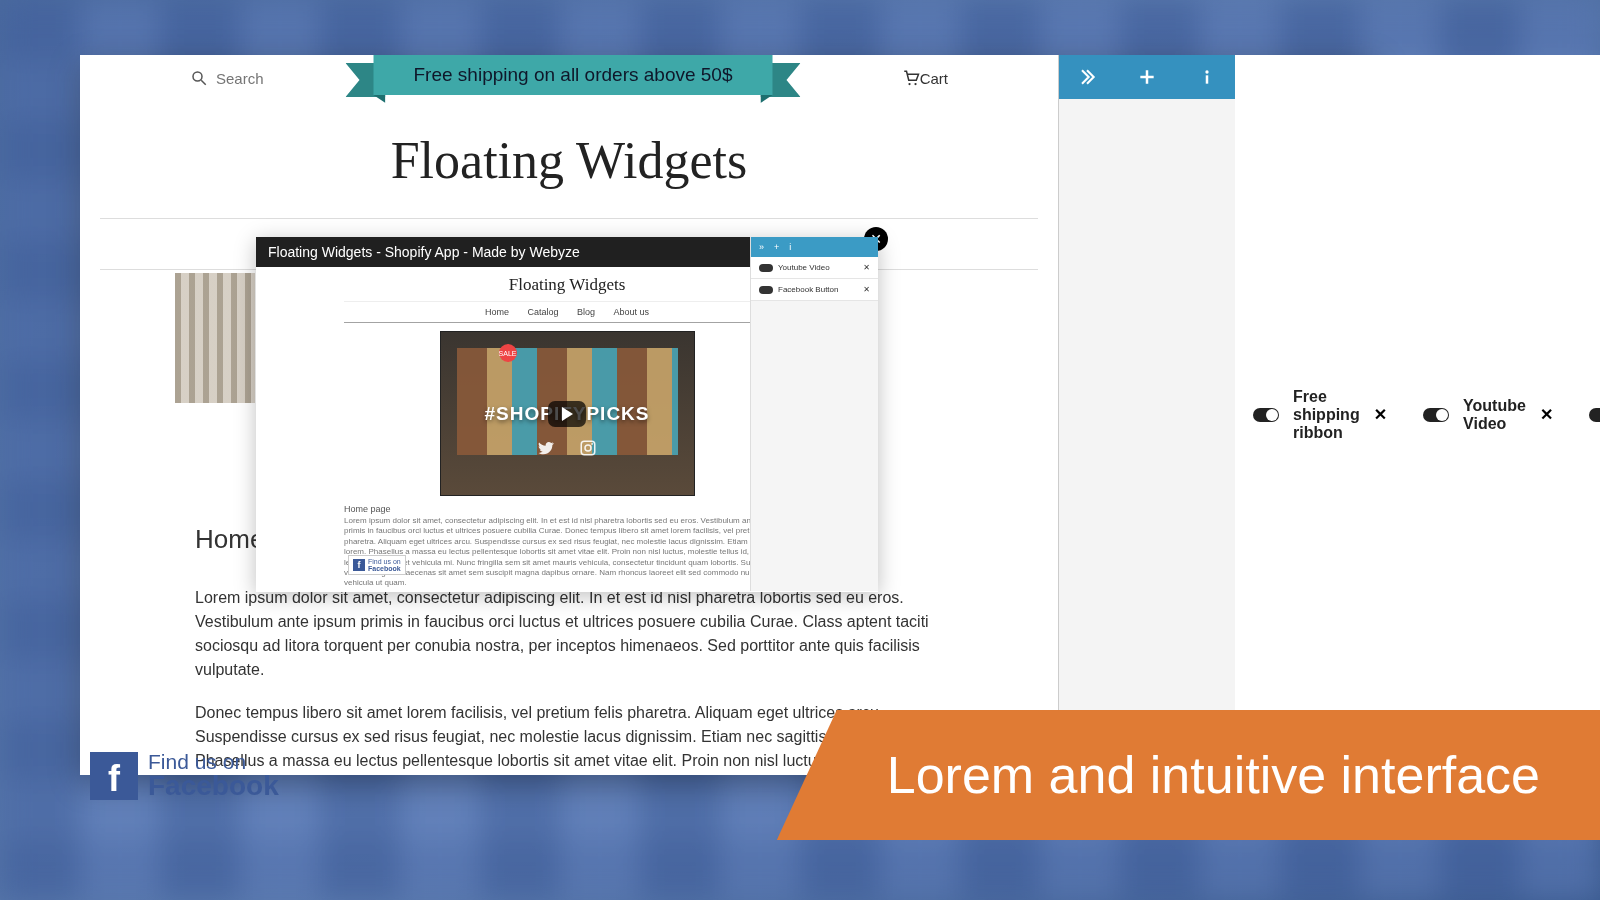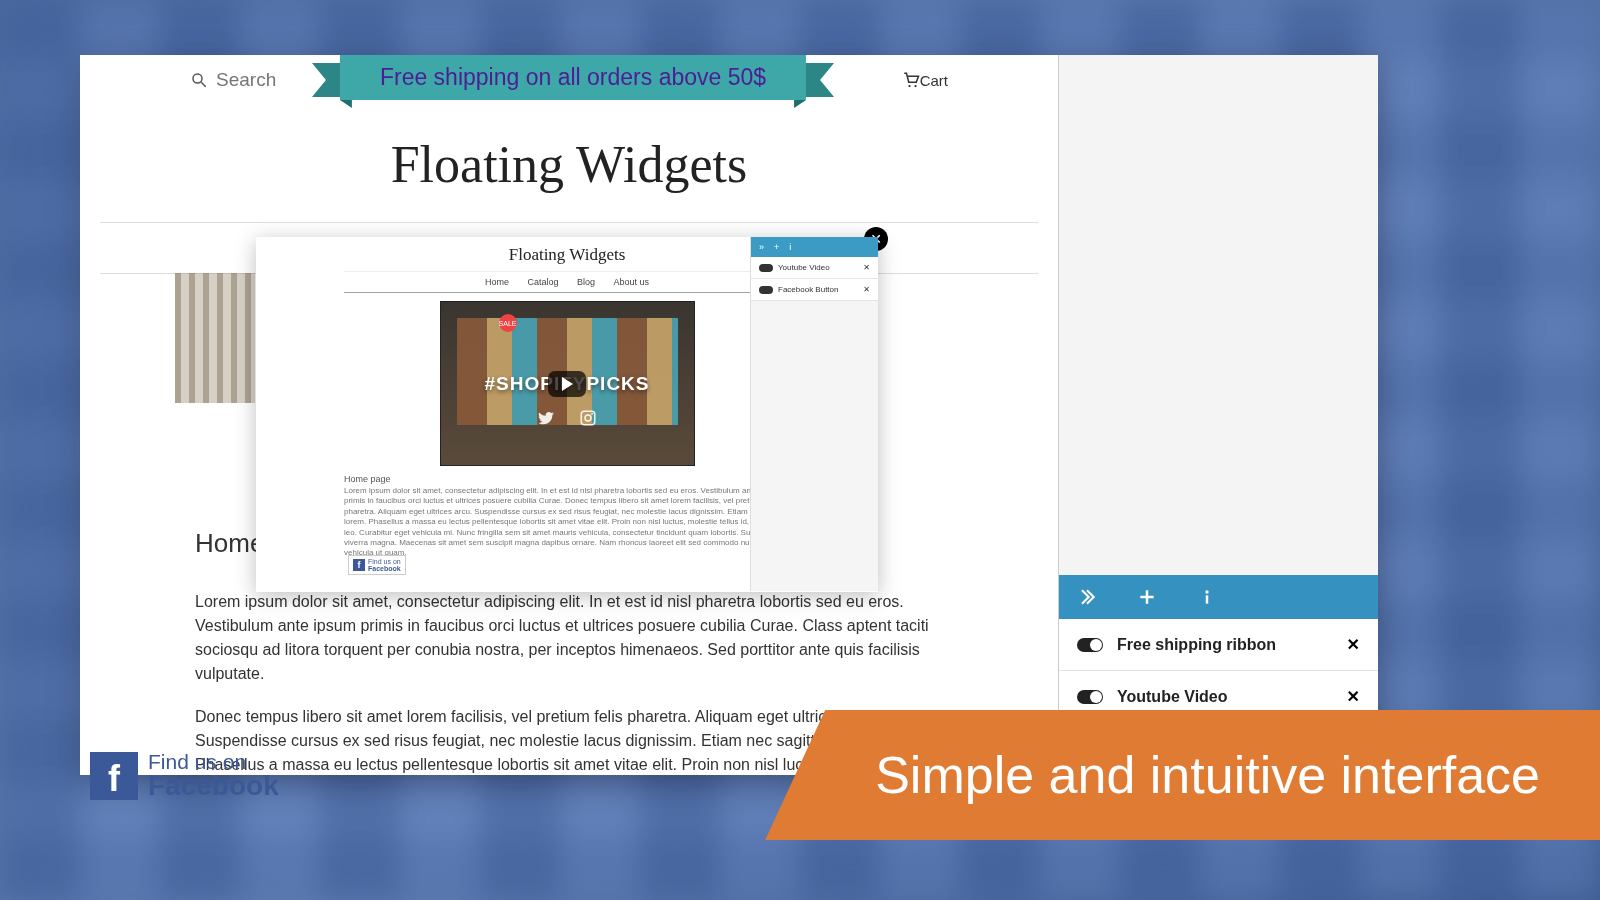--- a/index.html
+++ b/index.html
@@ -19,27 +19,27 @@
 .main-frame {
   position: absolute; left: 80px; top: 55px; width: 1298px; height: 720px;
   background: #fff; box-shadow: 0 8px 30px rgba(0,0,0,0.3);
   display: flex;
 }
 .storefront {
   flex: 1; position: relative; overflow: hidden; padding: 0 20px;
 }
 .top-bar { display: flex; align-items: center; padding: 14px 0; }
 .search-wrap { display: flex; align-items: center; gap: 8px; color: #555; padding-left: 90px; }
-.search-wrap input { border: none; font-size: 19px; color: #777; width: 120px; }
+.search-wrap input { border: none; font-size: 15px; color: #777; width: 120px; }
 .cart-wrap { display: flex; align-items: center; gap: 0; color: #333; font-size: 15px; margin-right: 90px; }
 
 .ribbon-center { position: absolute; left: 50%; top: 0; transform: translateX(-50%); }
 .ribbon {
-  position: relative; background: #3ea8a8; color: #4c1d95;
-  padding: 9px 40px; font-size: 23px; font-weight: 300;
+  position: relative; background: #3ea8a8; color: #0f172a;
+  padding: 9px 40px; font-size: 19px; font-weight: 300;
   margin-top: 0;
   margin-left: 8px;
 }
 .ribbon::before, .ribbon::after {
   content: ""; position: absolute; top: 8px; width: 40px; height: 34px;
   background: #2d8686; z-index: -1;
 }
 .ribbon::before { left: -28px; clip-path: polygon(0 0, 100% 0, 100% 100%, 0 100%, 35% 50%); }
 .ribbon::after  { right: -28px; clip-path: polygon(0 0, 100% 0, 65% 50%, 100% 100%, 0 100%); }
 .ribbon .fold-l, .ribbon .fold-r {
@@ -120,21 +120,21 @@
 .mini-fb .sq { width: 12px; height: 12px; background: #3b5998; color:#fff; display:flex; align-items:center; justify-content:center; font-weight:bold; font-size:9px;}
 
 .mini-panel {
   position: absolute; right: 0; top: 0; width: 128px; height: 354px; background: #f5f5f5; border-left: 1px solid #ddd;
 }
 .mini-panel-header { height: 20px; background: #3b9bc5; display:flex; align-items:center; gap:10px; padding: 0 8px; color:#fff; font-size:9px;}
 .mini-panel-row { display:flex; align-items:center; justify-content:space-between; padding: 6px 8px; border-bottom: 1px solid #e5e5e5; font-size: 8px; color:#333; background:#fff;}
 .mini-panel-row .tg { width:14px; height:8px; background:#333; border-radius:4px; }
 
 
-.sidebar { width: 320px; background: #f4f4f4; border-left: 1px solid #ccc; display: flex; flex-direction: column; justify-content: flex-end; }
+.sidebar { width: 320px; background: #f4f4f4; border-left: 1px solid #ccc; display: flex; flex-direction: row; }
 .sidebar-header {
   height: 44px; background: #3591bf; display: flex; align-items: center;
   gap: 40px; padding: 0 18px; color: #fff;
 }
 .sidebar-header .ico { cursor: pointer; display:flex; align-items:center;}
 .widget-row {
   background: #fff; border-bottom: 1px solid #e3e3e3;
   display: flex; align-items: center; padding: 16px 18px; gap: 14px;
 }
 .widget-row .toggle {
@@ -219,20 +219,32 @@
 
     <div class="body-text">
       <h2>Home page</h2>
       <p>Lorem ipsum dolor sit amet, consectetur adipiscing elit. In et est id nisl pharetra lobortis sed eu eros. Vestibulum ante ipsum primis in faucibus orci luctus et ultrices posuere cubilia Curae. Class aptent taciti sociosqu ad litora torquent per conubia nostra, per inceptos himenaeos. Sed porttitor ante quis facilisis vulputate.</p>
       <p>Donec tempus libero sit amet lorem facilisis, vel pretium felis pharetra. Aliquam eget ultrices arcu. Suspendisse cursus ex sed risus feugiat, nec molestie lacus dignissim. Etiam nec sagittis lorem. Phasellus a massa eu lectus pellentesque lobortis sit amet vitae elit. Proin non nisl luctus, molestie tellus id, imperdiet leo. Curabitur eget vehicula mi. Nunc sed tincidunt eros. Phasellus rutrum nisi ut nibh fringilla sem sit amet mauris vehicula, consectetur tincidunt quam lobortis. Suspendisse viverra, diam vitae porttitor pulvinar, dui posuere magna.</p>
 
     </div>
 
     <div class="video-modal">
       <div class="video-close">✕</div>
+      <div class="yt-header">
+        <span>Floating Widgets - Shopify App - Made by Webyze</span>
+        <div class="yt-icons">
+          <svg class="ic" viewBox="0 0 24 24">
+              <circle cx="12" cy="12" r="9" fill="none" stroke="#fff" stroke-width="2"></circle>
+              <path d="M12 7v5l3 2" stroke="#fff" stroke-width="2" fill="none"></path>
+            </svg>
+          <svg class="ic" viewBox="0 0 24 24">
+              <path d="M4 12l16-8-6 8 6 8z" fill="#fff"></path>
+            </svg>
+        </div>
+      </div>
       <div class="yt-body">
         <div class="mini-title">Floating Widgets</div>
         <div class="mini-nav">
           <span>Home</span>
           <span>Catalog</span>
           <span>Blog</span>
           <span>About us</span>
         </div>
         <div class="yt-inner">
           <div class="shelf"></div>
@@ -328,14 +340,14 @@
 
 <div class="fb-badge">
   <div class="sq">f</div>
   <div class="txt">
     <div class="l1">Find us on</div>
     <div class="l2">Facebook</div>
   </div>
 </div>
 
 <div class="callout">
-  <span>Simple and intuitive interface</span>
+  <span>Lorem and intuitive interface</span>
 </div>
 
 </body></html>

